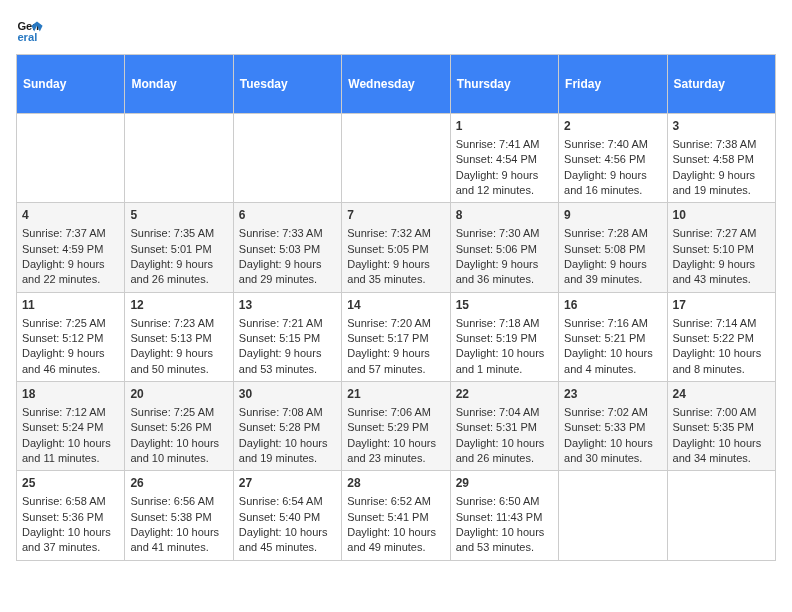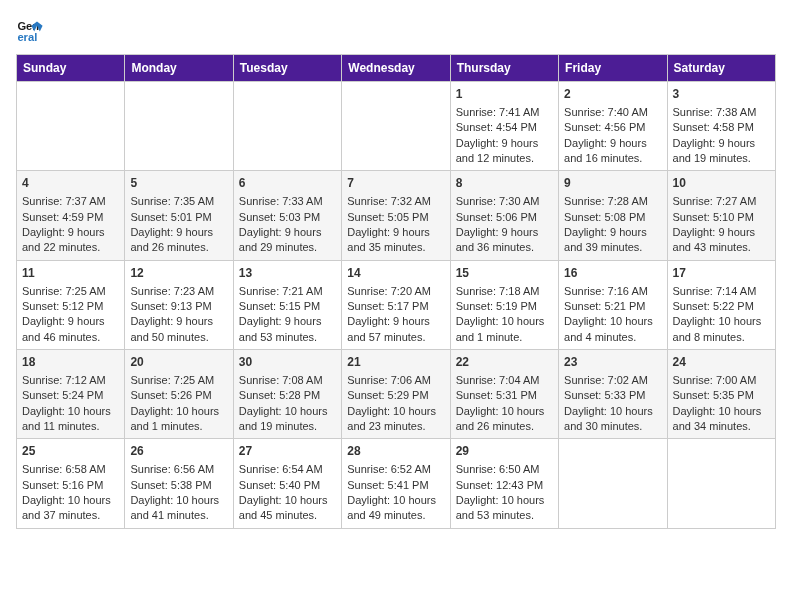--- a/index.html
+++ b/index.html
@@ -36,24 +36,24 @@
     .subtitle {
       font-size: 16px;
       color: #444;
     }
     table {
       width: 100%;
       border-collapse: collapse;
       font-size: 11px;
     }
     thead tr th {
-      background-color: #4c1d95;
+      background-color: #3b82f6;
       color: #fff;
       text-align: left;
-      padding: 6px 6px;
+      padding: 22px 6px;
       font-size: 12px;
       font-weight: bold;
       border: 1px solid #ccc;
     }
     tbody tr td {
       border: 1px solid #ccc;
       vertical-align: top;
       padding: 4px 5px;
       min-height: 70px;
       height: 80px;
@@ -192,21 +192,21 @@
         <td>
           <span class="day-num">11</span>
           <div>Sunrise: 7:25 AM</div>
           <div>Sunset: 5:12 PM</div>
           <div>Daylight: 9 hours</div>
           <div>and 46 minutes.</div>
         </td>
         <td>
           <span class="day-num">12</span>
           <div>Sunrise: 7:23 AM</div>
-          <div>Sunset: 9:13 PM</div>
+          <div>Sunset: 5:13 PM</div>
           <div>Daylight: 9 hours</div>
           <div>and 50 minutes.</div>
         </td>
         <td>
           <span class="day-num">13</span>
           <div>Sunrise: 7:21 AM</div>
           <div>Sunset: 5:15 PM</div>
           <div>Daylight: 9 hours</div>
           <div>and 53 minutes.</div>
         </td>
@@ -245,21 +245,21 @@
           <div>Sunrise: 7:12 AM</div>
           <div>Sunset: 5:24 PM</div>
           <div>Daylight: 10 hours</div>
           <div>and 11 minutes.</div>
         </td>
         <td>
           <span class="day-num">20</span>
           <div>Sunrise: 7:25 AM</div>
           <div>Sunset: 5:26 PM</div>
           <div>Daylight: 10 hours</div>
-          <div>and 1 minutes.</div>
+          <div>and 10 minutes.</div>
         </td>
         <td>
           <span class="day-num">30</span>
           <div>Sunrise: 7:08 AM</div>
           <div>Sunset: 5:28 PM</div>
           <div>Daylight: 10 hours</div>
           <div>and 19 minutes.</div>
         </td>
         <td>
           <span class="day-num">21</span>
@@ -287,21 +287,21 @@
           <div>Sunrise: 7:00 AM</div>
           <div>Sunset: 5:35 PM</div>
           <div>Daylight: 10 hours</div>
           <div>and 34 minutes.</div>
         </td>
       </tr>
       <tr>
         <td>
           <span class="day-num">25</span>
           <div>Sunrise: 6:58 AM</div>
-          <div>Sunset: 5:16 PM</div>
+          <div>Sunset: 5:36 PM</div>
           <div>Daylight: 10 hours</div>
           <div>and 37 minutes.</div>
         </td>
         <td>
           <span class="day-num">26</span>
           <div>Sunrise: 6:56 AM</div>
           <div>Sunset: 5:38 PM</div>
           <div>Daylight: 10 hours</div>
           <div>and 41 minutes.</div>
         </td>
@@ -315,21 +315,21 @@
         <td>
           <span class="day-num">28</span>
           <div>Sunrise: 6:52 AM</div>
           <div>Sunset: 5:41 PM</div>
           <div>Daylight: 10 hours</div>
           <div>and 49 minutes.</div>
         </td>
         <td>
           <span class="day-num">29</span>
           <div>Sunrise: 6:50 AM</div>
-          <div>Sunset: 12:43 PM</div>
+          <div>Sunset: 11:43 PM</div>
           <div>Daylight: 10 hours</div>
           <div>and 53 minutes.</div>
         </td>
         <td class="empty-cell"></td>
         <td class="empty-cell"></td>
       </tr>
     </tbody>
 </table>
 
 </body></html>

